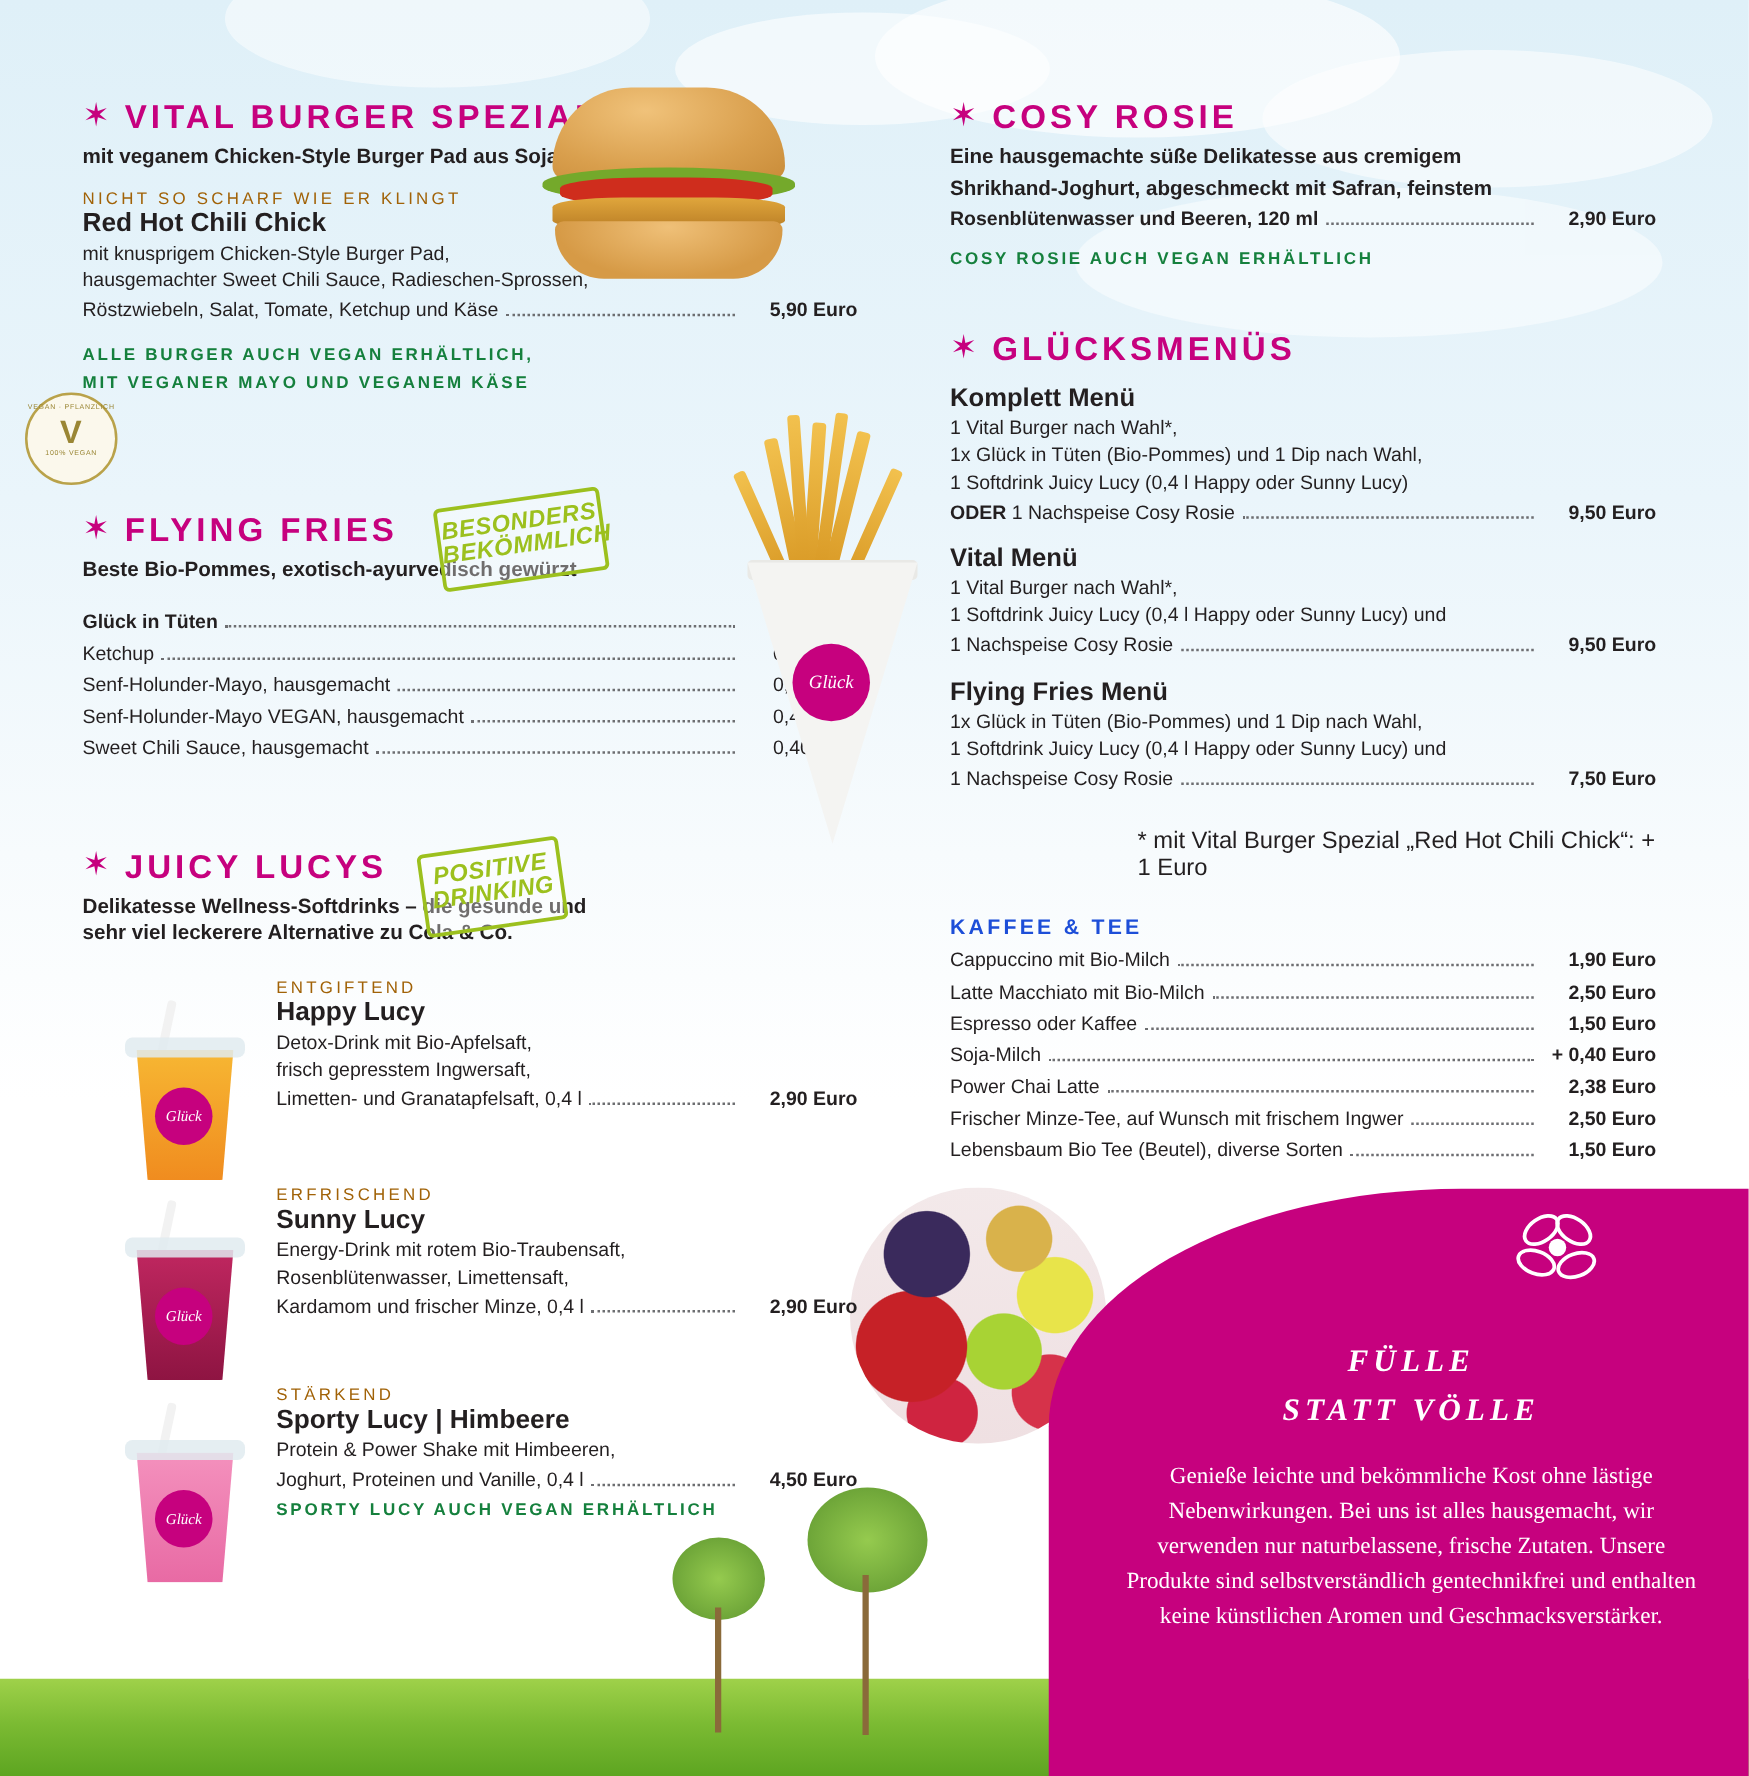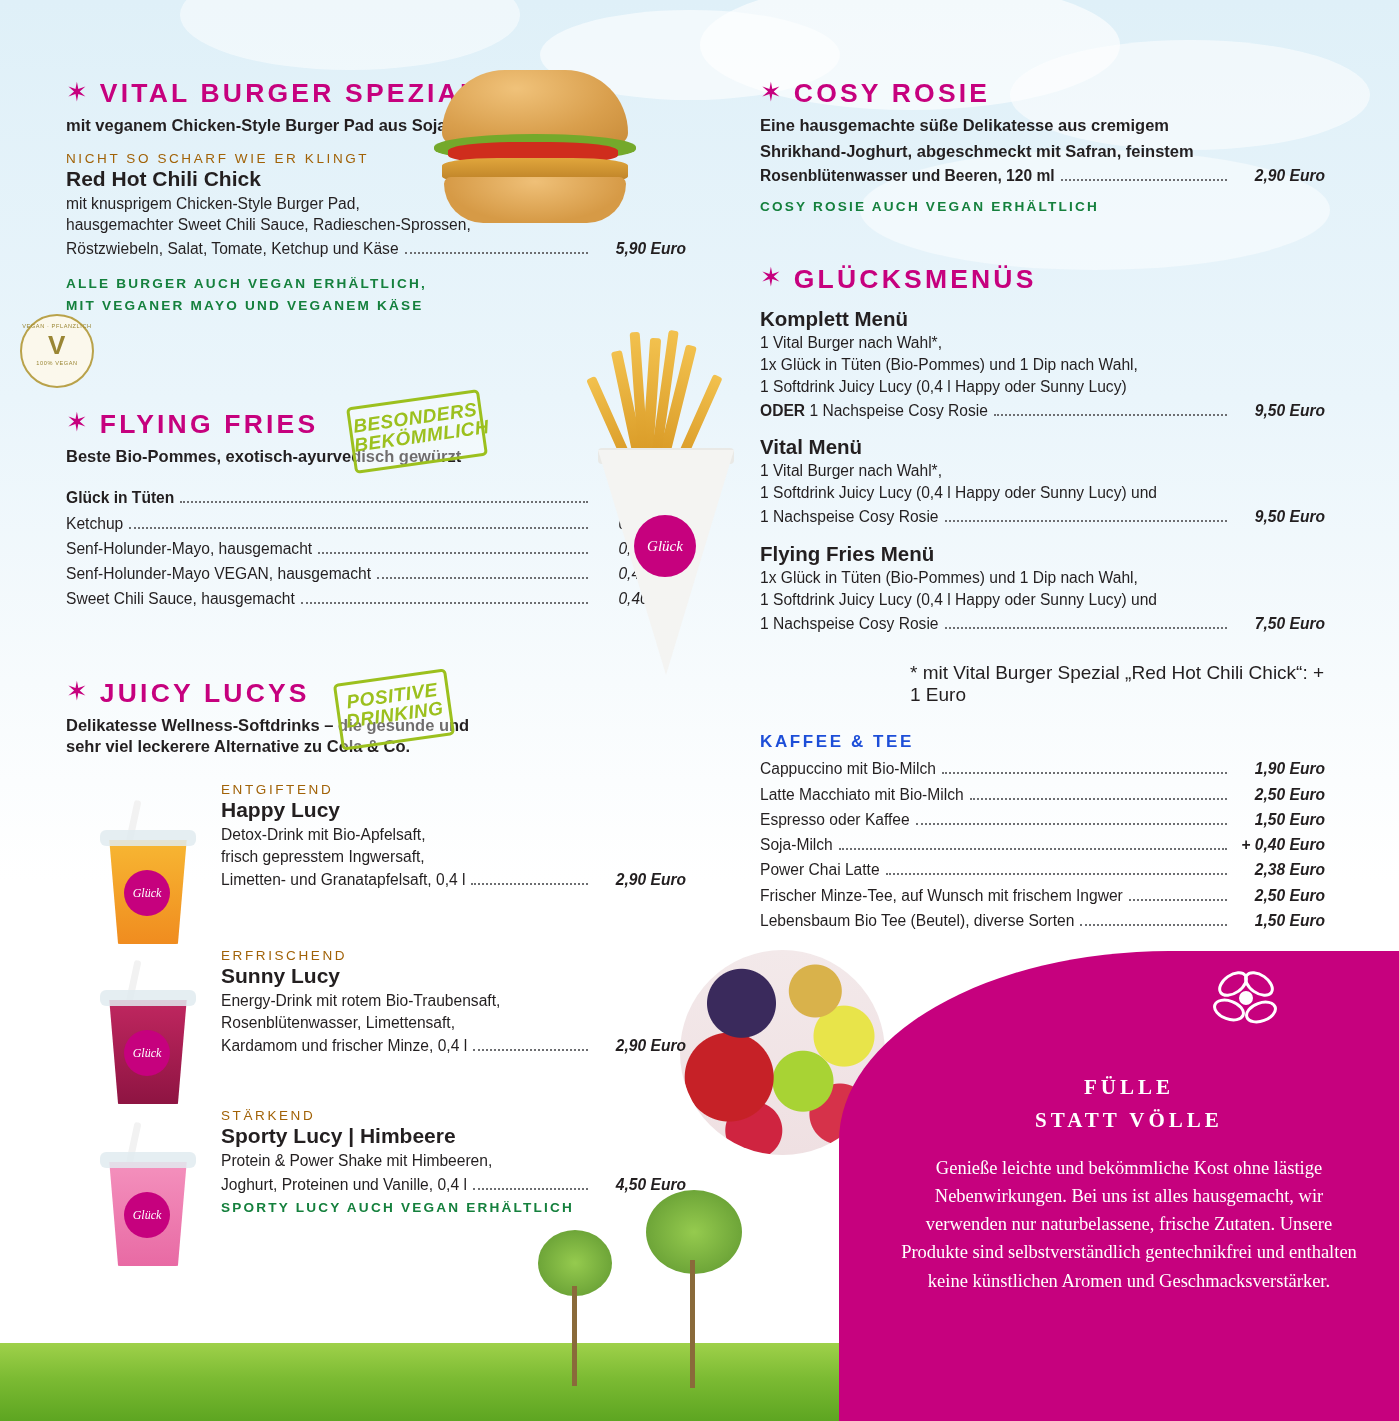--- a/index.html
+++ b/index.html
@@ -59,23 +59,24 @@
     position: absolute;
     left: 0; right: 0; top: 0; bottom: 0;
     padding: 120px 40px 0 60px;
     color: #ffffff;
     text-align: center;
     box-sizing: border-box;
   }
   .fulle-title {
     font-family: "Liberation Serif", serif;
     font-weight: bold;
-    font-size: 21px;
+    font-size: 25px;
     letter-spacing: 4px;
     line-height: 1.55;
+    font-style: italic;
   }
   .fulle-text {
     margin-top: 18px;
     font-family: "Liberation Serif", serif;
     font-size: 18.5px;
     line-height: 1.52;
   }
   .flower {
     position: absolute;
     right: 100px;
@@ -166,21 +167,20 @@
     flex: 1 1 auto;
     border-bottom: 2px dotted #6d6e71;
     margin: 0 6px 5px 6px;
     height: 1px;
   }
   .prow .val {
     white-space: nowrap;
     font-weight: bold;
     min-width: 92px;
     text-align: right;
-    font-style: italic;
   }
   .prow.plain .val { font-weight: normal; }
 
   
   .stamp {
     position: absolute;
     border: 3px solid #9cc01e;
     color: #9cc01e;
     font-weight: bold;
     font-style: italic;

